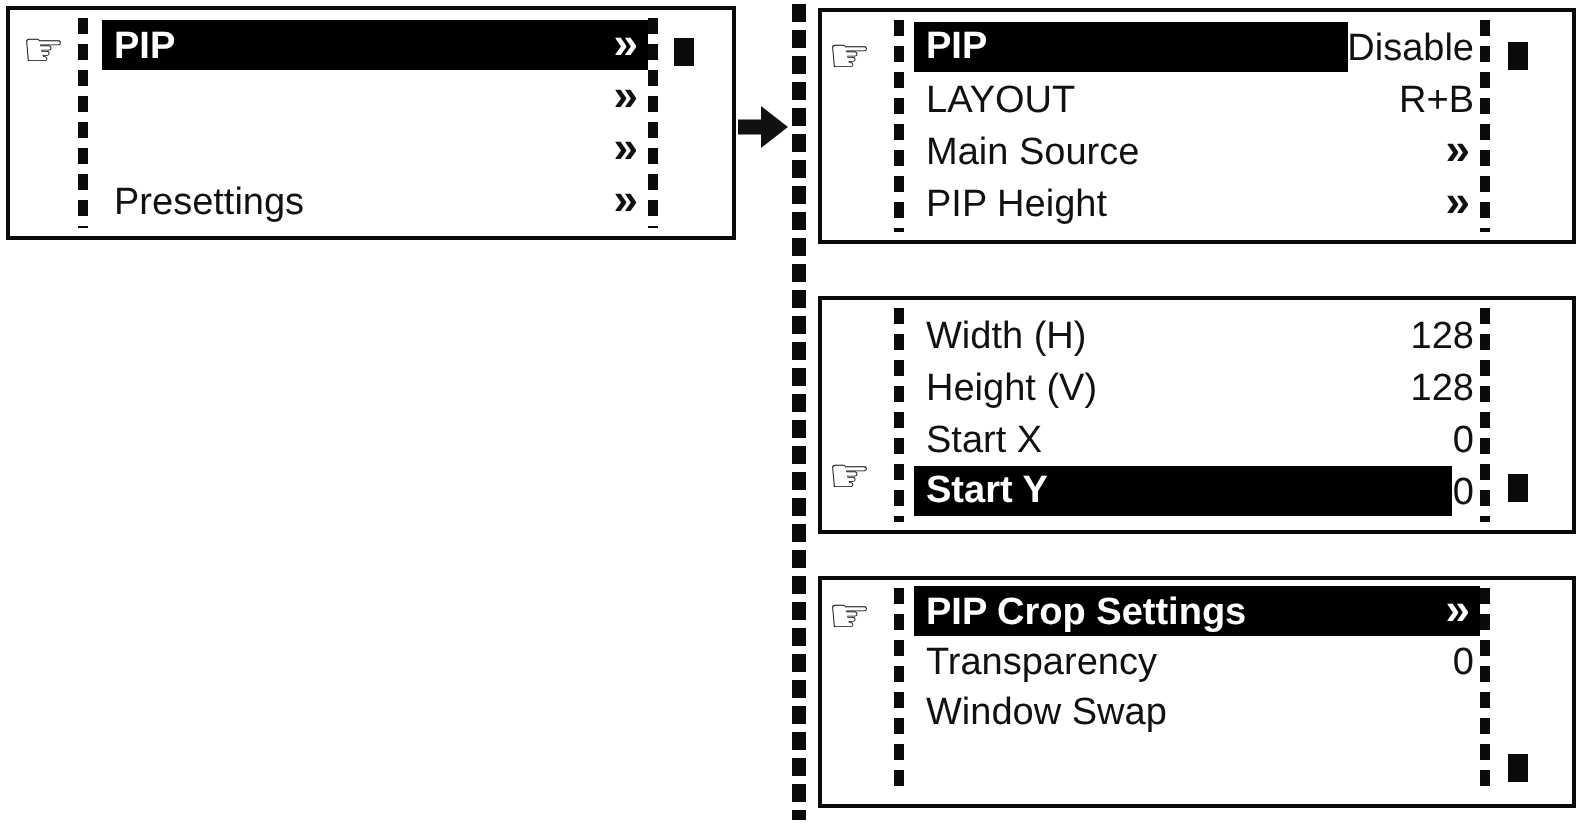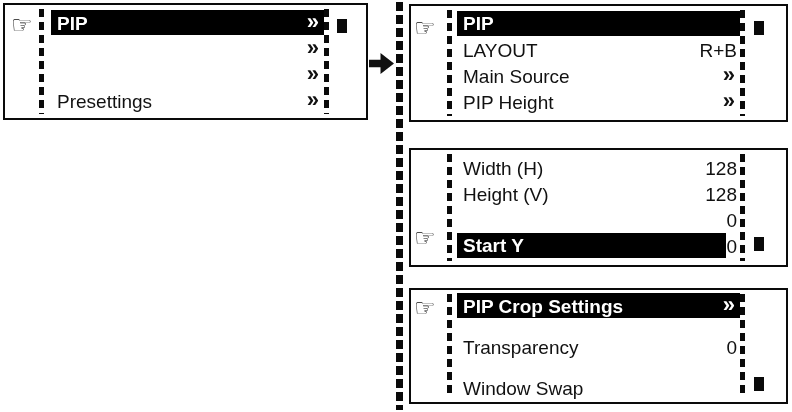--- a/index.html
+++ b/index.html
@@ -36,21 +36,21 @@
 
   .rows { position:absolute; left:46px; top:5px; }
   #panel-main .rows { width:273px; }
   .rpanel .rows { width:283px; }
   #panel-crop .rows { top:3px; }
 
   .row {
     height:25px; margin-bottom:1px; display:flex; align-items:flex-end;
     font-size:19px; white-space:nowrap;
   }
-  #panel-crop .row { margin-bottom:16px; }
+  #panel-crop .row { margin-bottom:0; }
   .row .label { padding-left:6px; }
   .row .value { margin-left:auto; padding-right:3px; }
   .value.chev { font-size:22px; font-weight:bold; padding-right:5px; }
 
   
   .row.hl { background:#000; }
   .row.hl .label, .row.hl .value { color:#fff; font-weight:bold; }
 
   
   .row.hl-label .label {
@@ -104,20 +104,21 @@
 
   <div class="flow-arrow"></div>
   <div class="tall-dash"></div>
 
   <div class="panel rpanel" id="panel-pip">
     <div class="hand">☞</div>
     <div class="dashline dl-left"></div>
     <div class="rows">
       <div class="row hl-label">
         <span class="label">PIP</span>
+        <span class="value">Disable</span>
       </div>
       <div class="row">
         <span class="label">LAYOUT</span>
         <span class="value">R+B</span>
       </div>
       <div class="row">
         <span class="label">Main Source</span>
         <span class="value chev">»</span>
       </div>
       <div class="row">
@@ -135,20 +136,21 @@
     <div class="rows">
       <div class="row">
         <span class="label">Width (H)</span>
         <span class="value">128</span>
       </div>
       <div class="row">
         <span class="label">Height (V)</span>
         <span class="value">128</span>
       </div>
       <div class="row">
+        <span class="label">Start X</span>
         <span class="value">0</span>
       </div>
       <div class="row hl-label">
         <span class="label">Start Y</span>
         <span class="value">0</span>
       </div>
     </div>
     <div class="dashline dl-right"></div>
     <div class="indicator"></div>
   </div>

